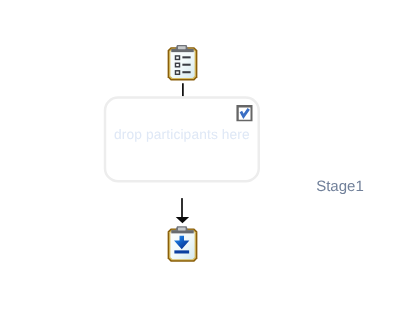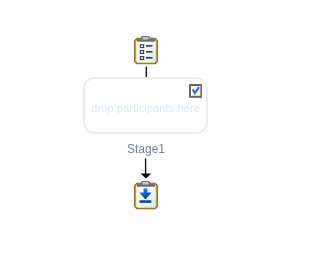--- a/index.html
+++ b/index.html
@@ -1,23 +1,23 @@
 <!DOCTYPE html>
 <html><head>
 <meta charset="utf-8">
 <style>
   html,body{margin:0;padding:0;}
   body{width:306px;height:259px;background:#ffffff;font-family:"Liberation Sans",sans-serif;overflow:hidden;}
   .canvas{position:relative;width:306px;height:259px;}
   .icon-top{position:absolute;left:132px;top:30px;width:28px;height:36px;}
   .icon-bot{position:absolute;left:132px;top:175.2px;width:28px;height:36px;}
-  .dropzone{position:absolute;left:82.6px;top:76.8px;width:125px;height:57px;border:2px solid #ededed;border-radius:11.5px;box-sizing:border-box;}
+  .dropzone{position:absolute;left:82.6px;top:76.8px;width:125px;height:69px;border:2px solid #ededed;border-radius:11.5px;box-sizing:border-box;}
   .ph{position:absolute;left:-1.5px;top:-2px;width:125px;height:62.4px;display:flex;align-items:center;justify-content:center;color:#dfe8f6;font-size:11px;letter-spacing:.1px;}
   .cb{position:absolute;left:189px;top:83.7px;width:13.4px;height:13.8px;}
-  .stage{position:absolute;left:1px;top:141.5px;width:290px;text-align:center;color:#71809a;font-size:12px;}
+  .stage{position:absolute;left:1px;top:141.5px;width:290px;text-align:right;color:#71809a;font-size:12px;}
   .conn1{position:absolute;left:142px;top:64px;width:10px;height:16px;}
   .conn2{position:absolute;left:138px;top:156px;width:18px;height:26px;}
 </style>
 </head>
 <body>
 
 <div class="canvas">
 
   <div class="icon-top">
     <svg viewBox="0 0 28 36" width="28" height="36">

